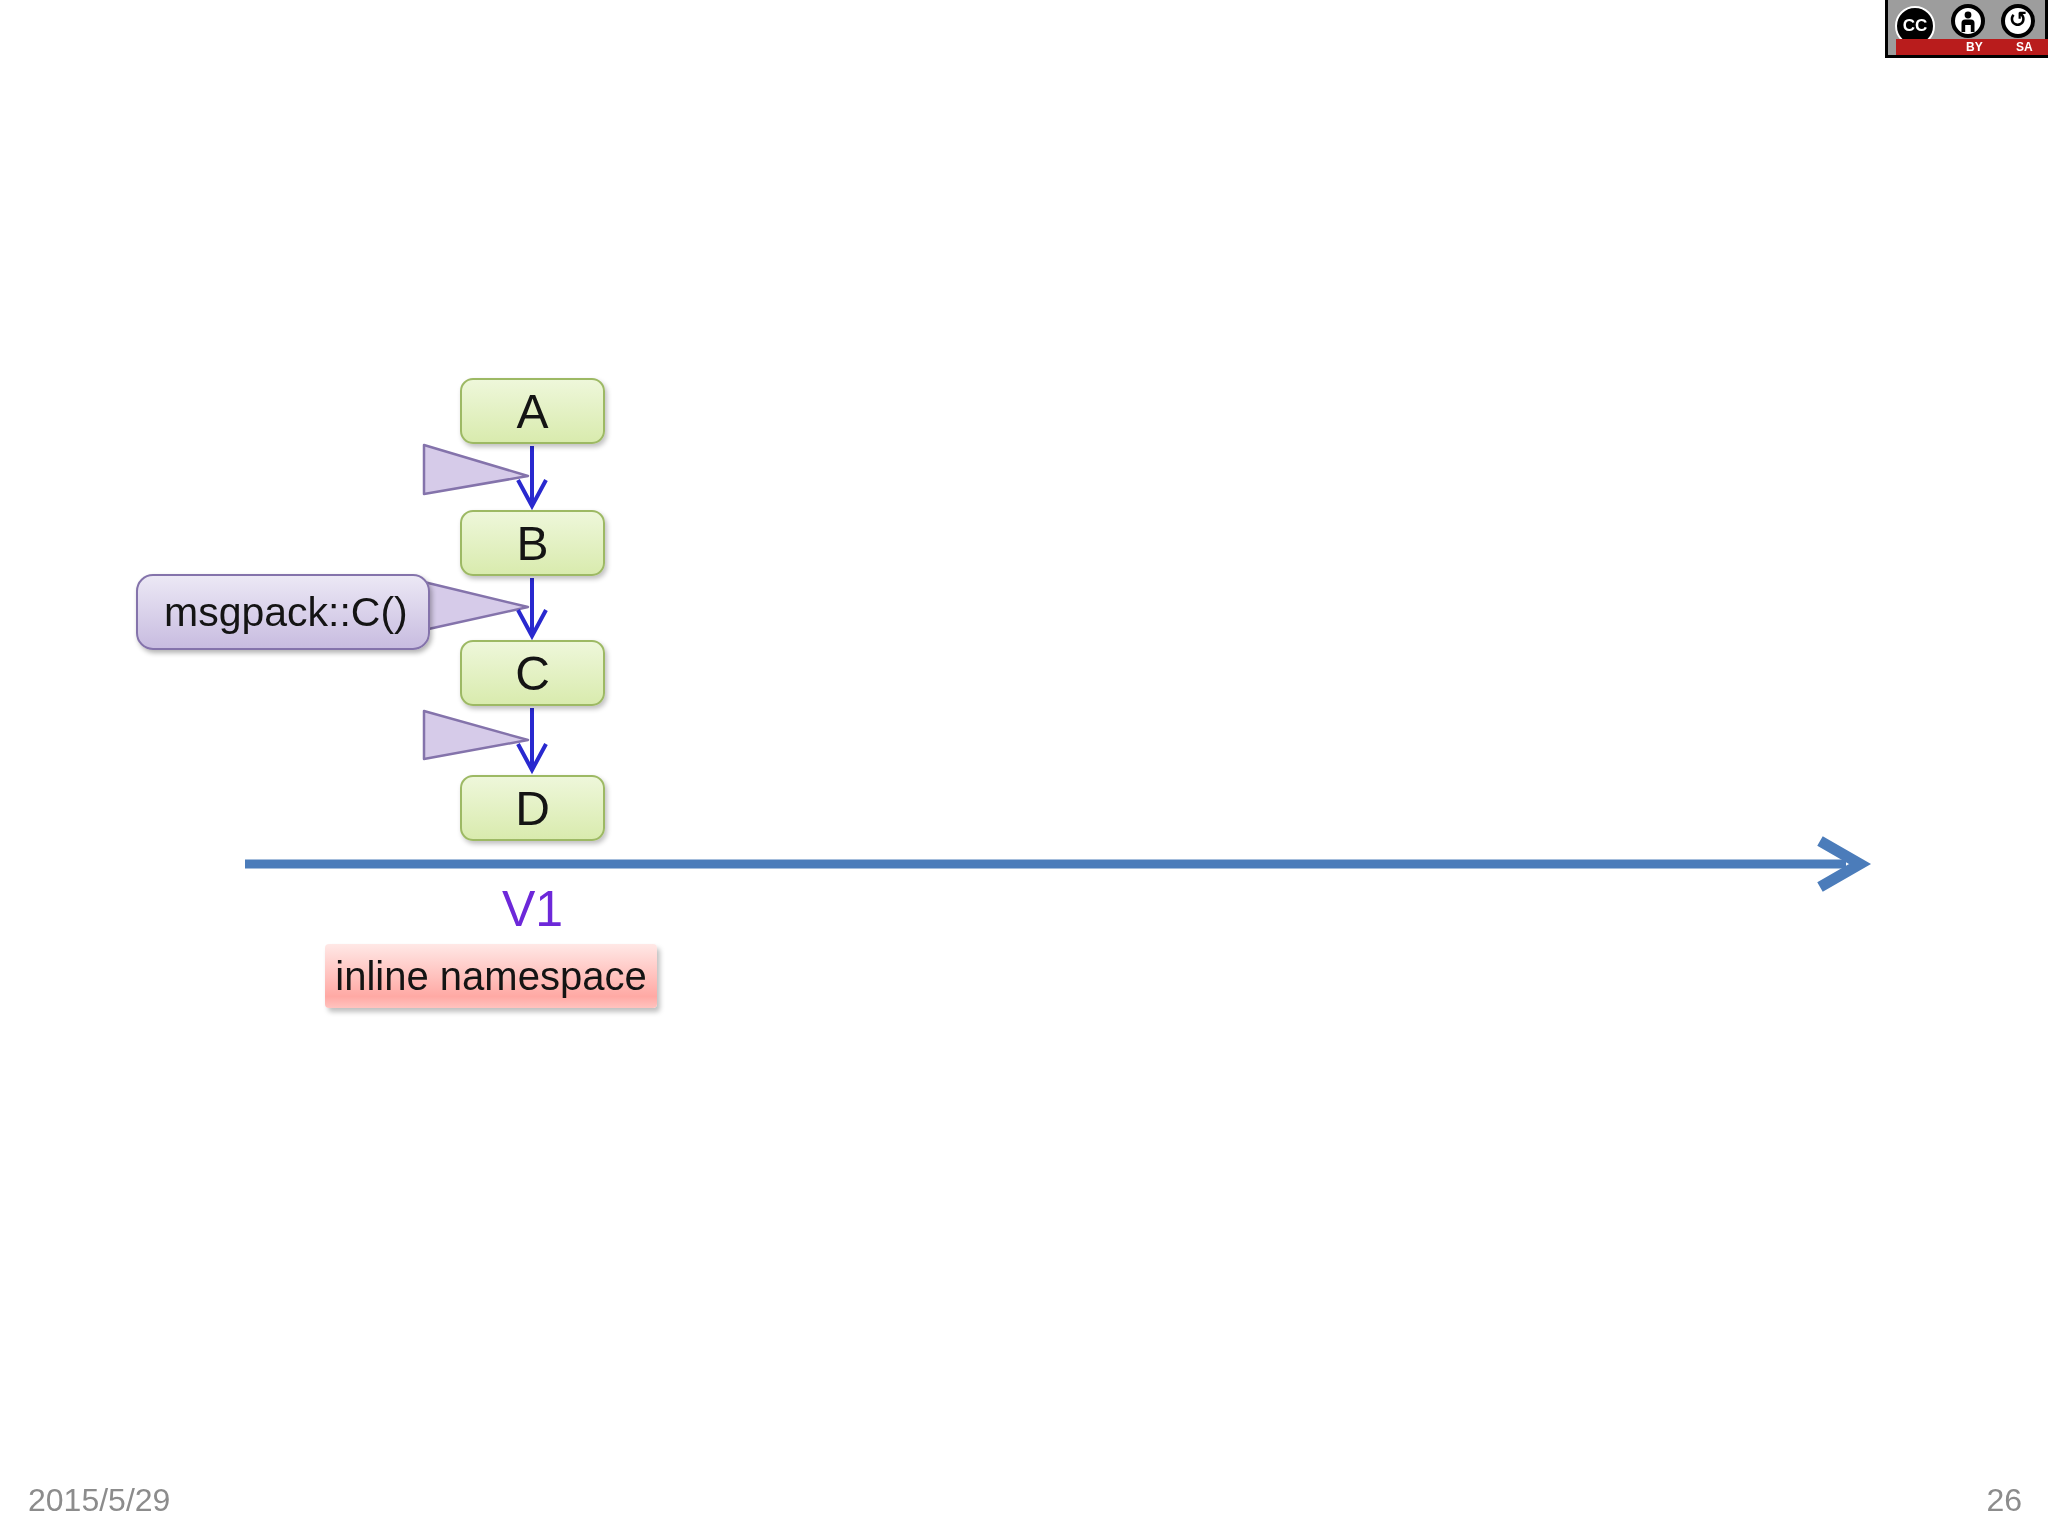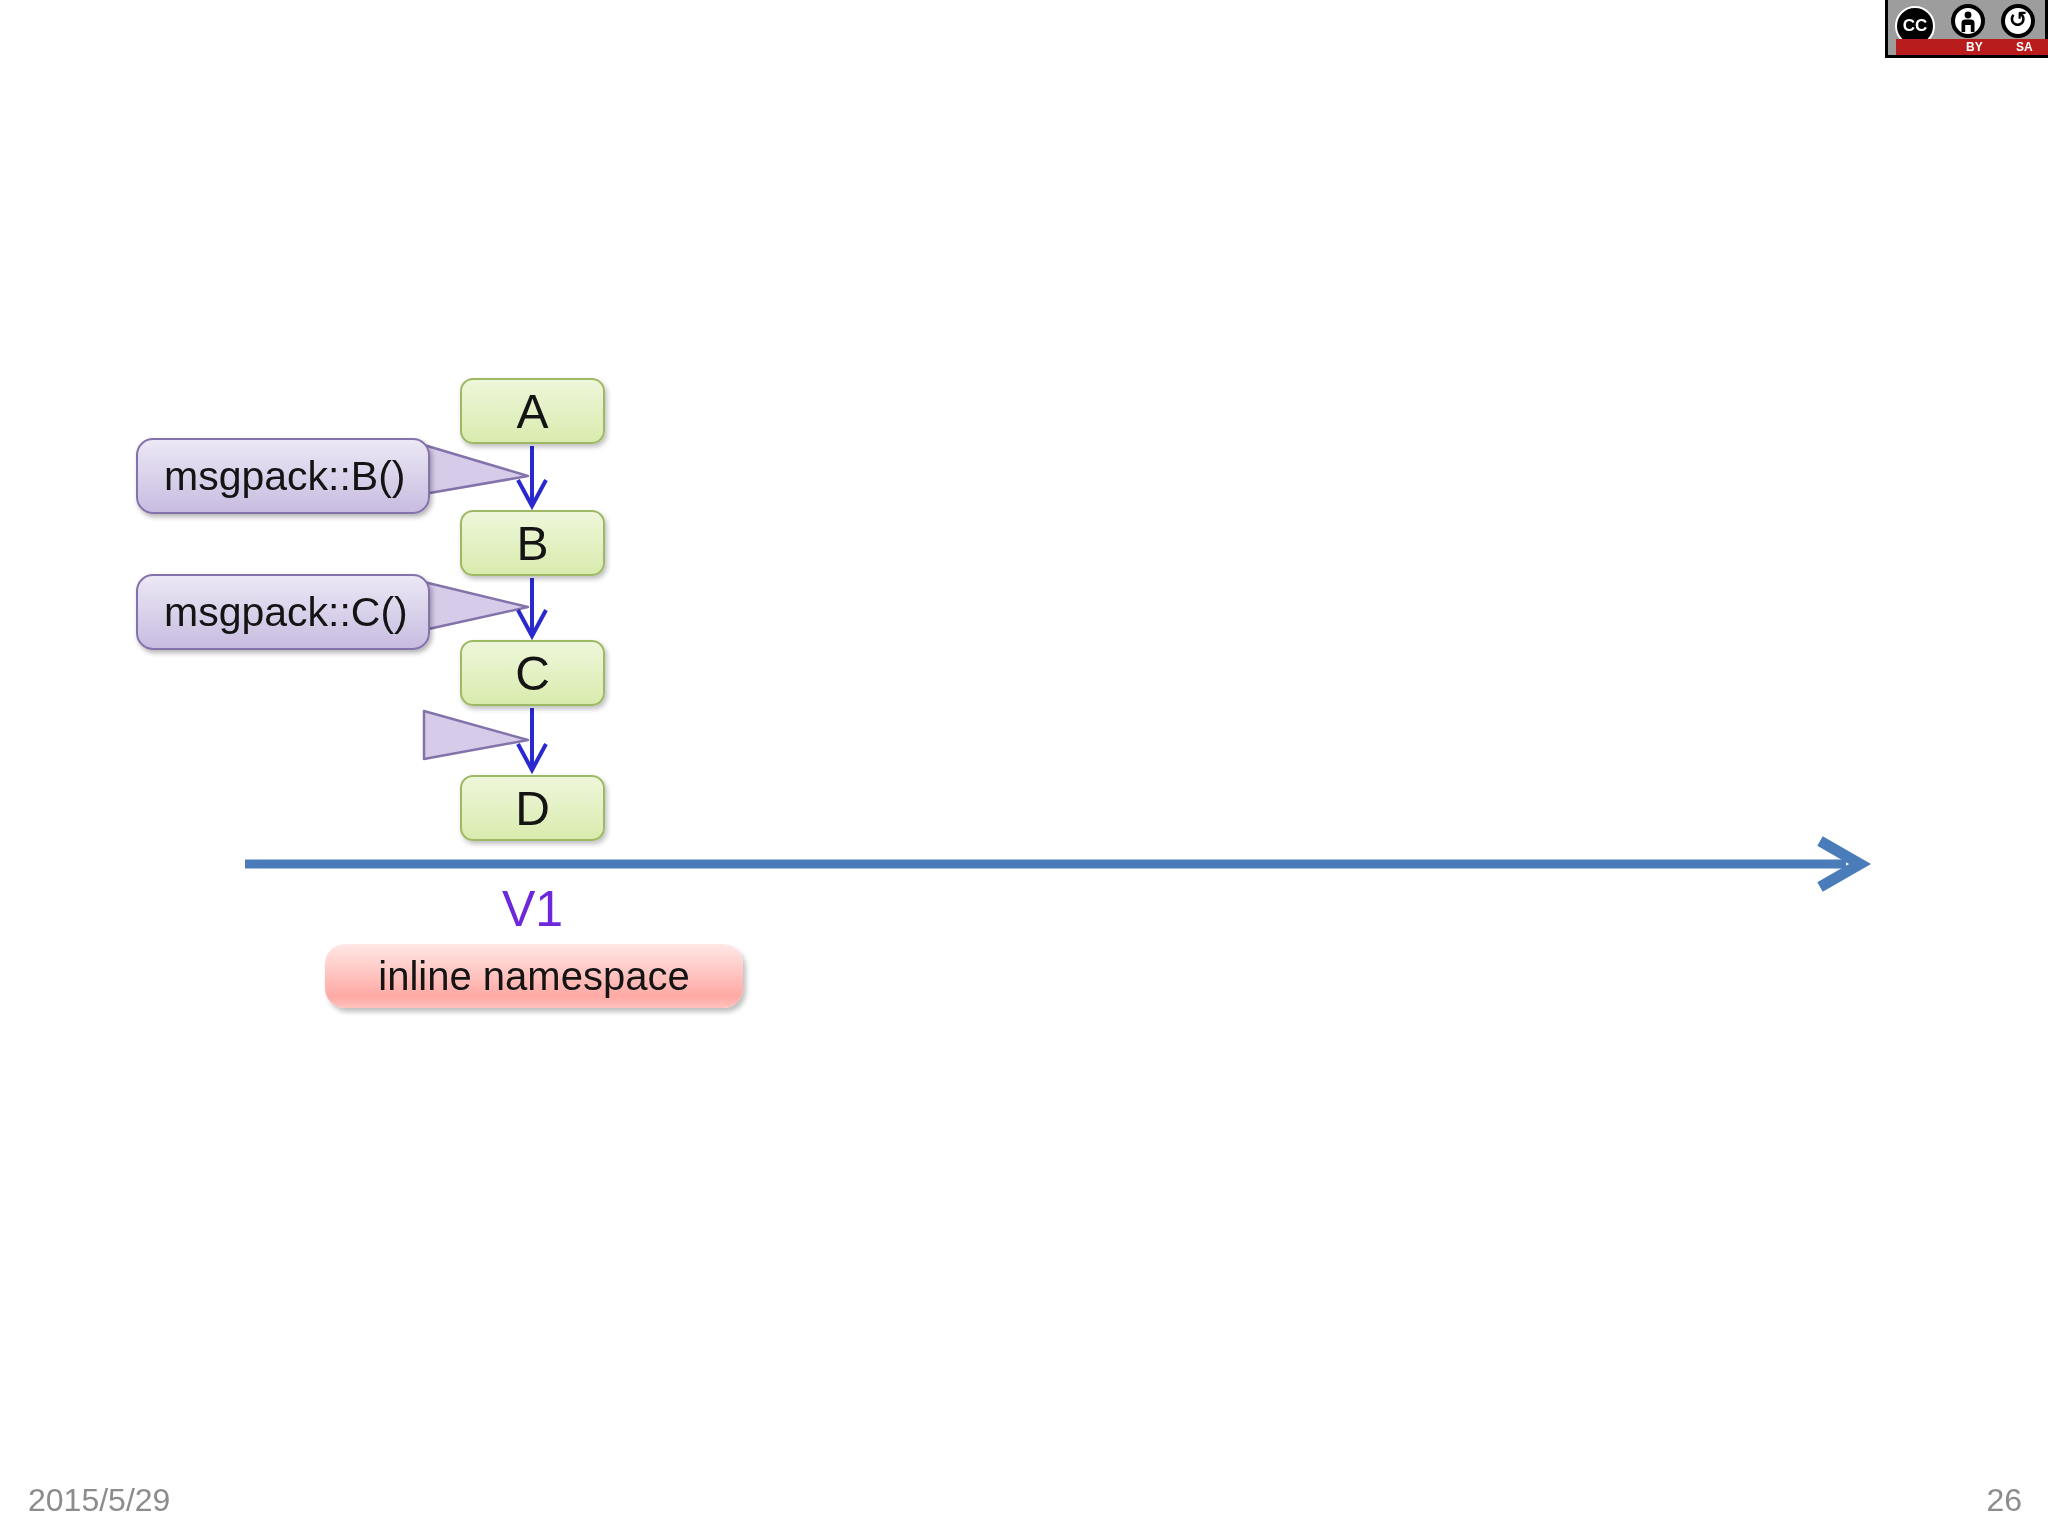--- a/index.html
+++ b/index.html
@@ -74,23 +74,23 @@
   .wedge{fill:var(--callout-wedge-fill); stroke:var(--callout-border); stroke-width:2.5; stroke-linejoin:round;}
   .varrow{stroke:var(--arrow-blue); stroke-width:4; fill:none;}
   .tline{stroke:var(--timeline-blue); stroke-width:9; fill:none;}
   .thead{stroke:var(--timeline-blue); stroke-width:11; fill:none; stroke-linejoin:miter;}
   
   .v1-label{
     position:absolute; left:460px; top:880px; width:145px; text-align:center;
     font-size:50px; color:#6d28d9;
   }
   .ns-box{
-    position:absolute; left:325px; top:944px; width:418px; height:64px;
+    position:absolute; left:325px; top:944px; width:332px; height:64px;
     background:linear-gradient(to bottom, var(--ns-fill-top), var(--ns-fill-bottom) 82%, #ffc3bf);
-    border-radius:20px;
+    border-radius:4px;
     display:flex; align-items:center; justify-content:center;
     font-size:40px; color:#141414;
     box-shadow:3px 4px 5px rgba(0,0,0,0.25);
   }
   
   .footer{position:absolute; left:0; top:1482px; width:100%; height:44px; color:var(--footer-gray); font-size:32px;}
   .f-date{position:absolute; left:28px;}
   .f-copy{position:absolute; left:0; width:100%; text-align:center;}
   .f-page{position:absolute; right:26px;}
 </style>
@@ -152,23 +152,20 @@
   <div class="node node-b">
     <span>B</span>
   </div>
   <div class="node node-c">
     <span>C</span>
   </div>
   <div class="node node-d">
     <span>D</span>
   </div>
 
-  <div class="callout callout-b">
-    <span>msgpack::B()</span>
-  </div>
   <div class="callout callout-c">
     <span>msgpack::C()</span>
   </div>
 
   <div class="v1-label">V1</div>
 
   <div class="ns-box">
     <span>inline namespace</span>
   </div>
 

